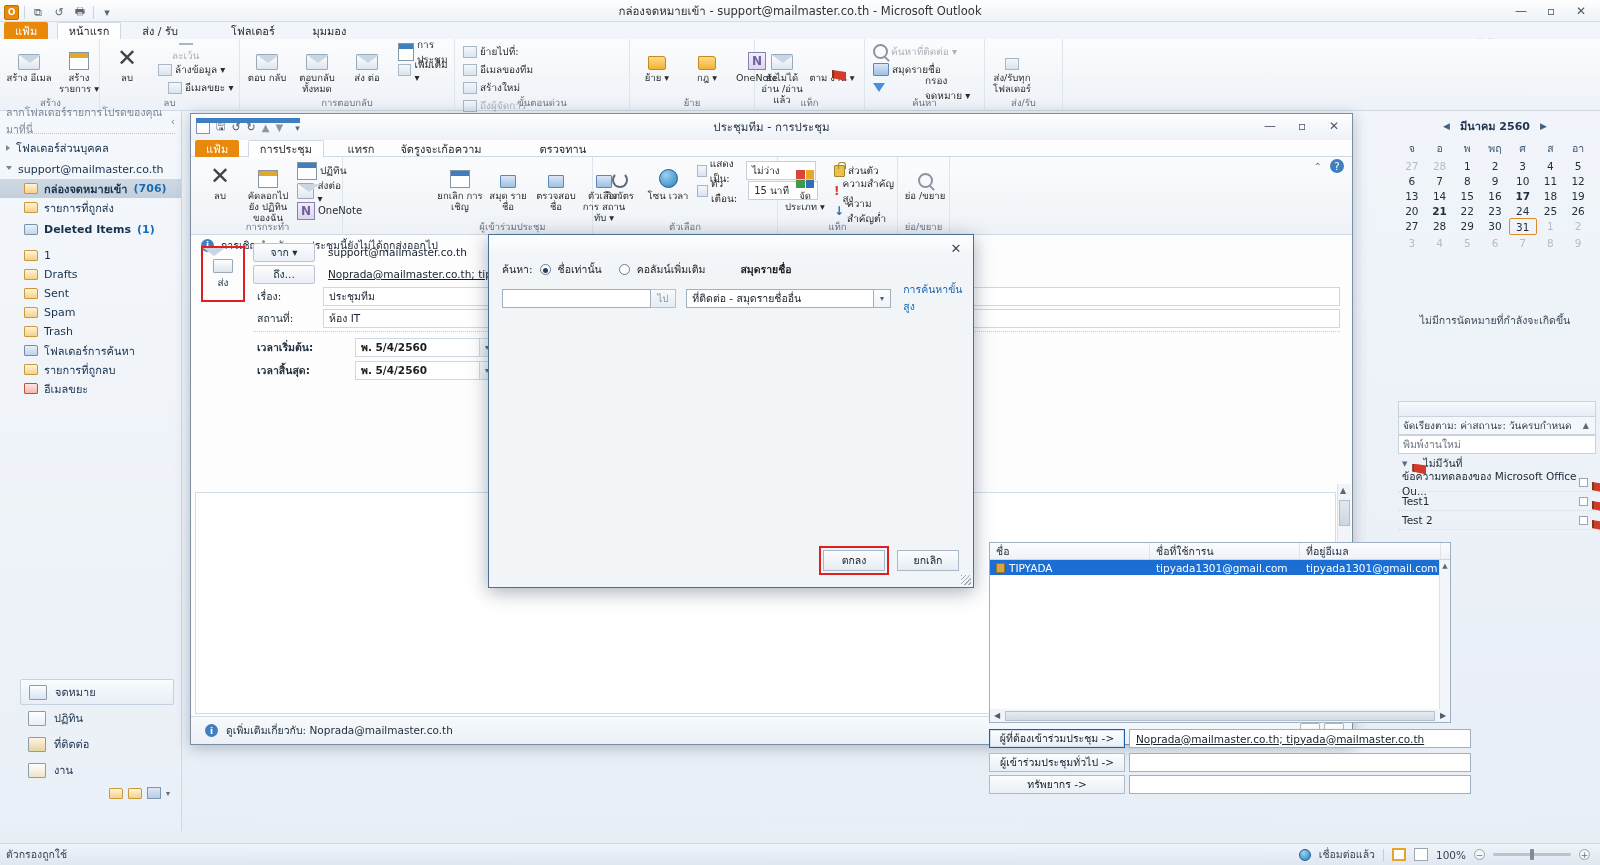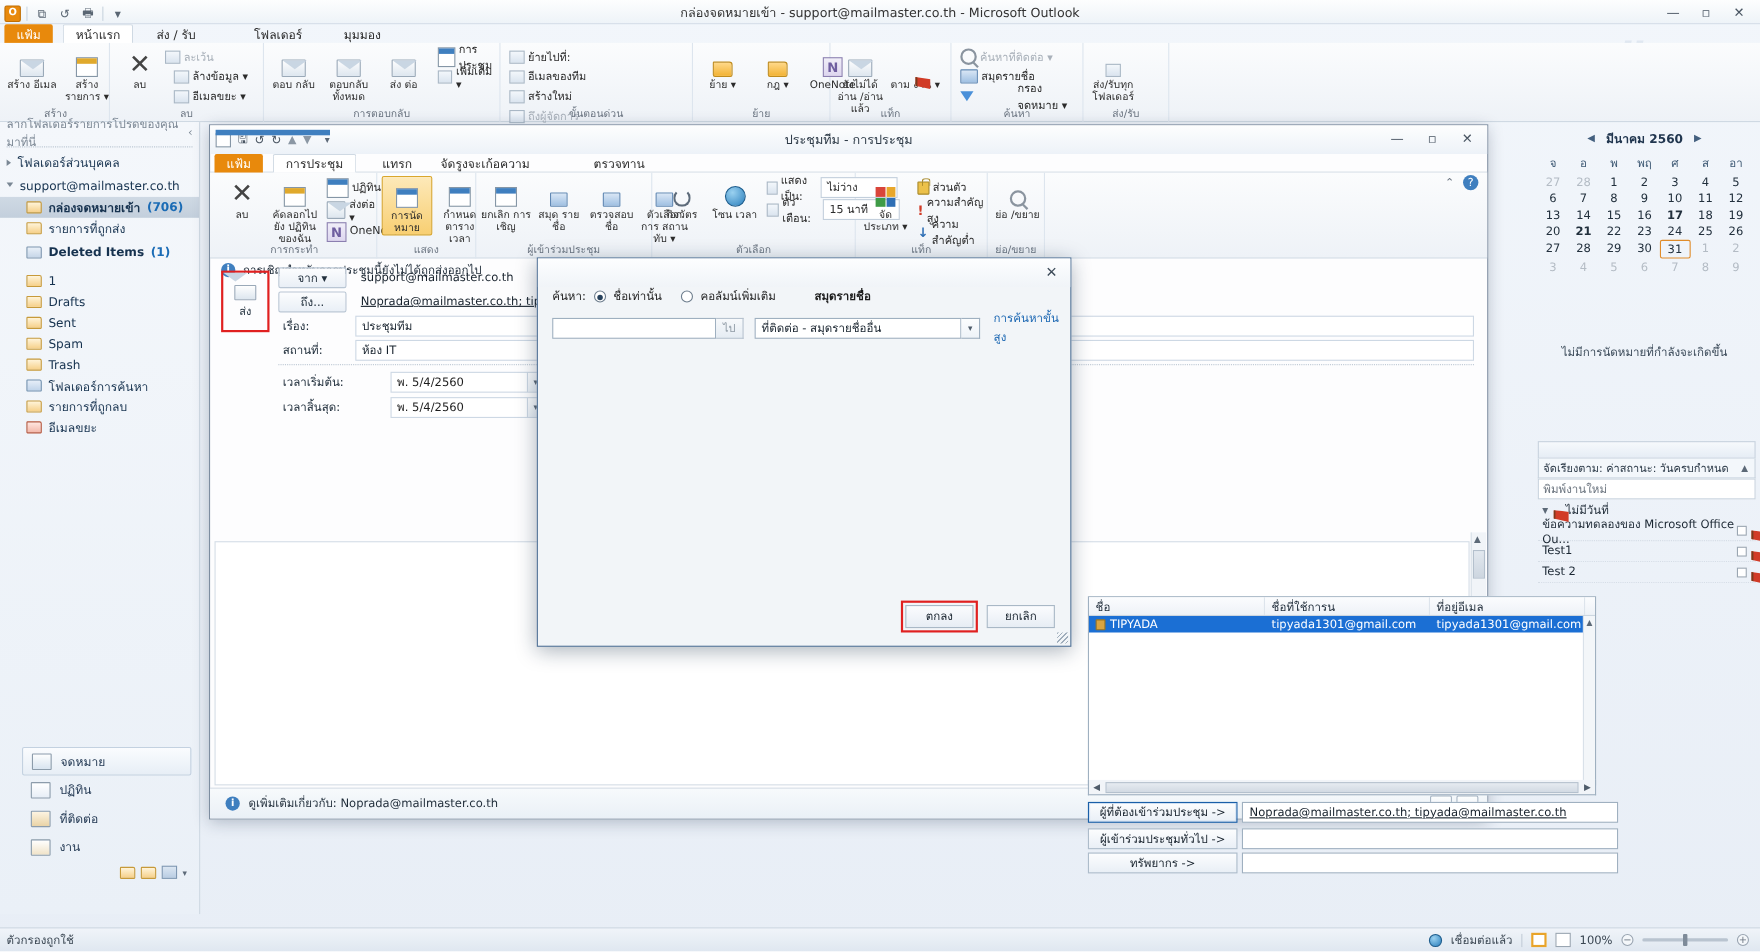--- a/index.html
+++ b/index.html
@@ -169,21 +169,21 @@
 
   .formarea { position:absolute; left:62px; top:128px; right:12px; }
   .frow { display:flex; align-items:center; height:20px; margin-bottom:2px;}
   .fbtn { width:62px; height:19px; background:linear-gradient(#fcfdfe,#e9eff6); border:1px solid #b9c6d4;
           border-radius:2px; font-size:10.5px; color:#22303d; display:flex; align-items:center; justify-content:center; gap:4px;}
   .flabel { width:62px; font-size:10.5px; color:#22303d; padding-left:4px;}
   .ffield { flex:1; height:19px; border:1px solid #cdd8e4; background:#fff; display:flex; align-items:center; padding-left:5px; font-size:10.5px; color:#16212c;}
   .ffield.plain { border:none; background:transparent; }
   .ffield u { text-decoration: underline; }
   .frule { border-top:1px dotted #c2ccd7; margin:3px 0 5px 0;}
-  .dtrow { display:flex; align-items:center; height:20px; margin-bottom:3px;}
+  .dtrow { display:flex; align-items:center; height:20px; margin-bottom:3px;font-weight:bold;}
   .dsel { width:125px;height:19px;border:1px solid #cdd8e4;background:#fff;display:flex;align-items:center;padding-left:5px;font-size:10.5px;}
   .dcar { width:15px;height:19px;border:1px solid #cdd8e4;border-left:none;background:linear-gradient(#fcfdfe,#eaf0f6);display:flex;align-items:center;justify-content:center;font-size:8px;color:#5c6977;}
   .tsel { width:100px;height:19px;border:1px solid #cdd8e4;background:#fff;display:flex;align-items:center;padding-left:5px;font-size:10.5px;margin-left:8px;}
 
   .bodyarea { position:absolute; left:4px; right:16px; top:378px; bottom:30px; background:#fff; border:1px solid #d4dde6;}
   .mtgfoot { position:absolute; left:0; right:0; bottom:0; height:28px; background:linear-gradient(#f7fafc,#eaf0f6);
              border-top:1px solid #d4dde6; display:flex; align-items:center; gap:8px; padding-left:14px; font-size:10.5px; color:#1e2b38;}
   .mtgfoot .rgt { margin-left:auto; display:flex; gap:4px; padding-right:8px;}
   .miniperson{width:20px;height:16px;background:linear-gradient(#fdfefe,#e4ecf4);border:1px solid #a8b6c4;border-radius:2px;}
 
@@ -294,29 +294,29 @@
         </div>
         <div class="rglabel">สร้าง</div>
       </div>
       <div class="rgroup" style="left: 100px; width: 140px;">
         <div class="bigbtn" style="left: 4px;">
           <div class="ic">
             <span class="ico xmark">✕</span>
           </div>
           <div class="lb">ลบ</div>
         </div>
-        <div class="smbtn dim" style="left: 50px; top: 4px;">
+        <div class="smbtn dim" style="left: 72px; top: 4px; flex-direction: column;">
           <span class="ico" style="width: 14px; height: 12px; background: linear-gradient(rgb(243, 247, 251), rgb(218, 228, 239)); border: 1px solid rgb(169, 183, 197);"></span>
           <span>ละเว้น</span>
         </div>
         <div class="smbtn" style="left: 58px; top: 22px;">
           <span class="ico" style="width: 14px; height: 12px; background: linear-gradient(rgb(243, 247, 251), rgb(218, 228, 239)); border: 1px solid rgb(169, 183, 197);"></span>
           <span>ล้างข้อมูล ▾</span>
         </div>
-        <div class="smbtn" style="left: 58px; top: 40px;">
+        <div class="smbtn" style="left: 68px; top: 40px;">
           <span class="ico" style="width: 14px; height: 12px; background: linear-gradient(rgb(243, 247, 251), rgb(218, 228, 239)); border: 1px solid rgb(169, 183, 197);"></span>
           <span>อีเมลขยะ ▾</span>
         </div>
         <div class="rglabel">ลบ</div>
       </div>
       <div class="rgroup" style="left: 240px; width: 215px;">
         <div class="bigbtn" style="left: 4px;">
           <div class="ic">
             <span class="ico env"></span>
           </div>
@@ -706,37 +706,20 @@
           <div class="smbtn" style="left: 104px; top: 25px;">
             <span class="ico env"></span>
             <span>ส่งต่อ ▾</span>
           </div>
           <div class="smbtn" style="left: 104px; top: 45px;">
             <span class="ico onenote">N</span>
             <span>OneNote</span>
           </div>
           <div class="rglabel">การกระทำ</div>
         </div>
-        <div class="rgroup" style="left: 152px; width: 90px; height: 78px;">
-          <div class="bigbtn" style="left: 4px; background: linear-gradient(rgb(253, 233, 185), rgb(248, 207, 114)); border: 1px solid rgb(217, 166, 44); border-radius: 2px;">
-            <div class="ic">
-              <span class="ico cal"></span>
-            </div>
-            <div class="lb">การนัด
-หมาย</div>
-          </div>
-          <div class="bigbtn" style="left: 52px;">
-            <div class="ic">
-              <span class="ico cal"></span>
-            </div>
-            <div class="lb">กำหนด
-ตารางเวลา</div>
-          </div>
-          <div class="rglabel">แสดง</div>
-        </div>
         <div class="rgroup" style="left: 242px; width: 160px; height: 78px;">
           <div class="bigbtn" style="left: 4px;">
             <div class="ic">
               <span class="ico cal"></span>
             </div>
             <div class="lb">ยกเลิก
 การเชิญ</div>
           </div>
           <div class="bigbtn" style="left: 52px;">
             <div class="ic">

